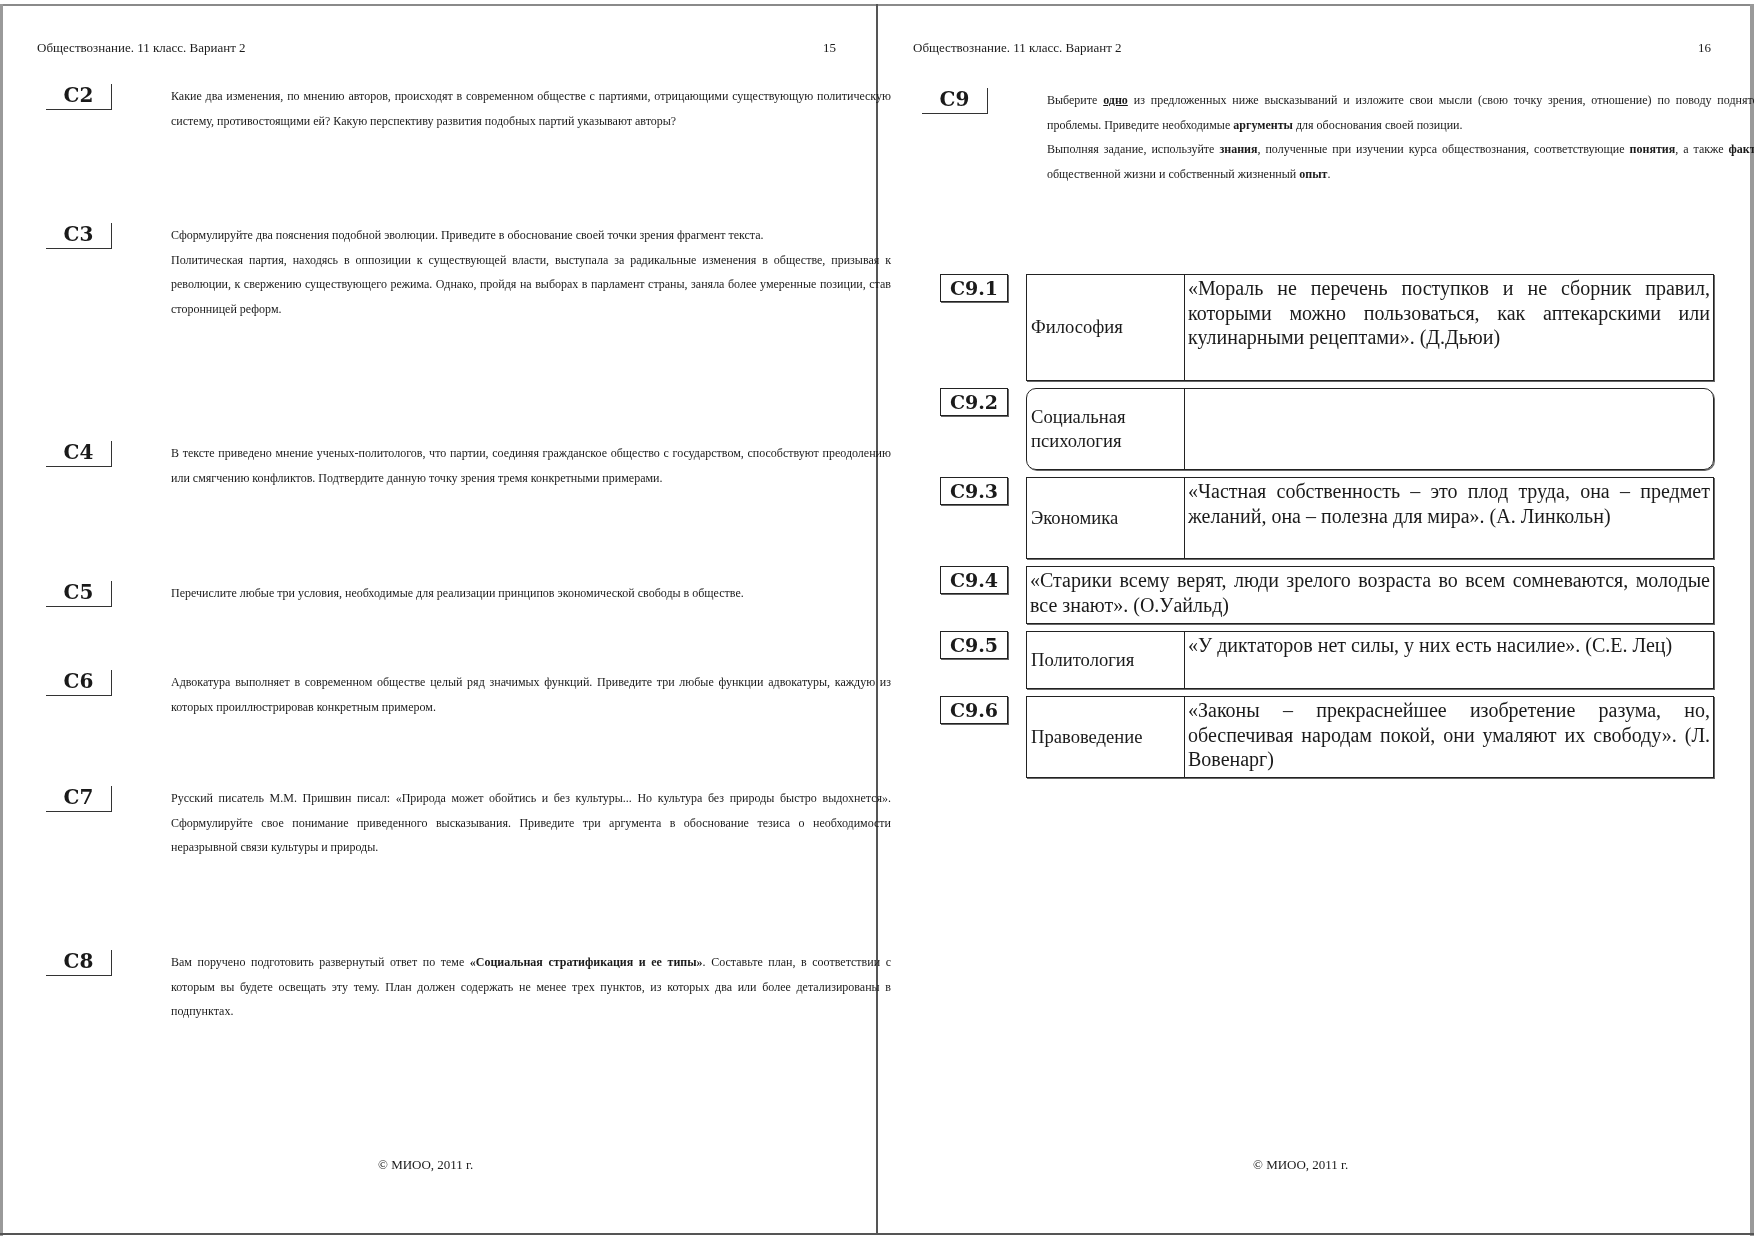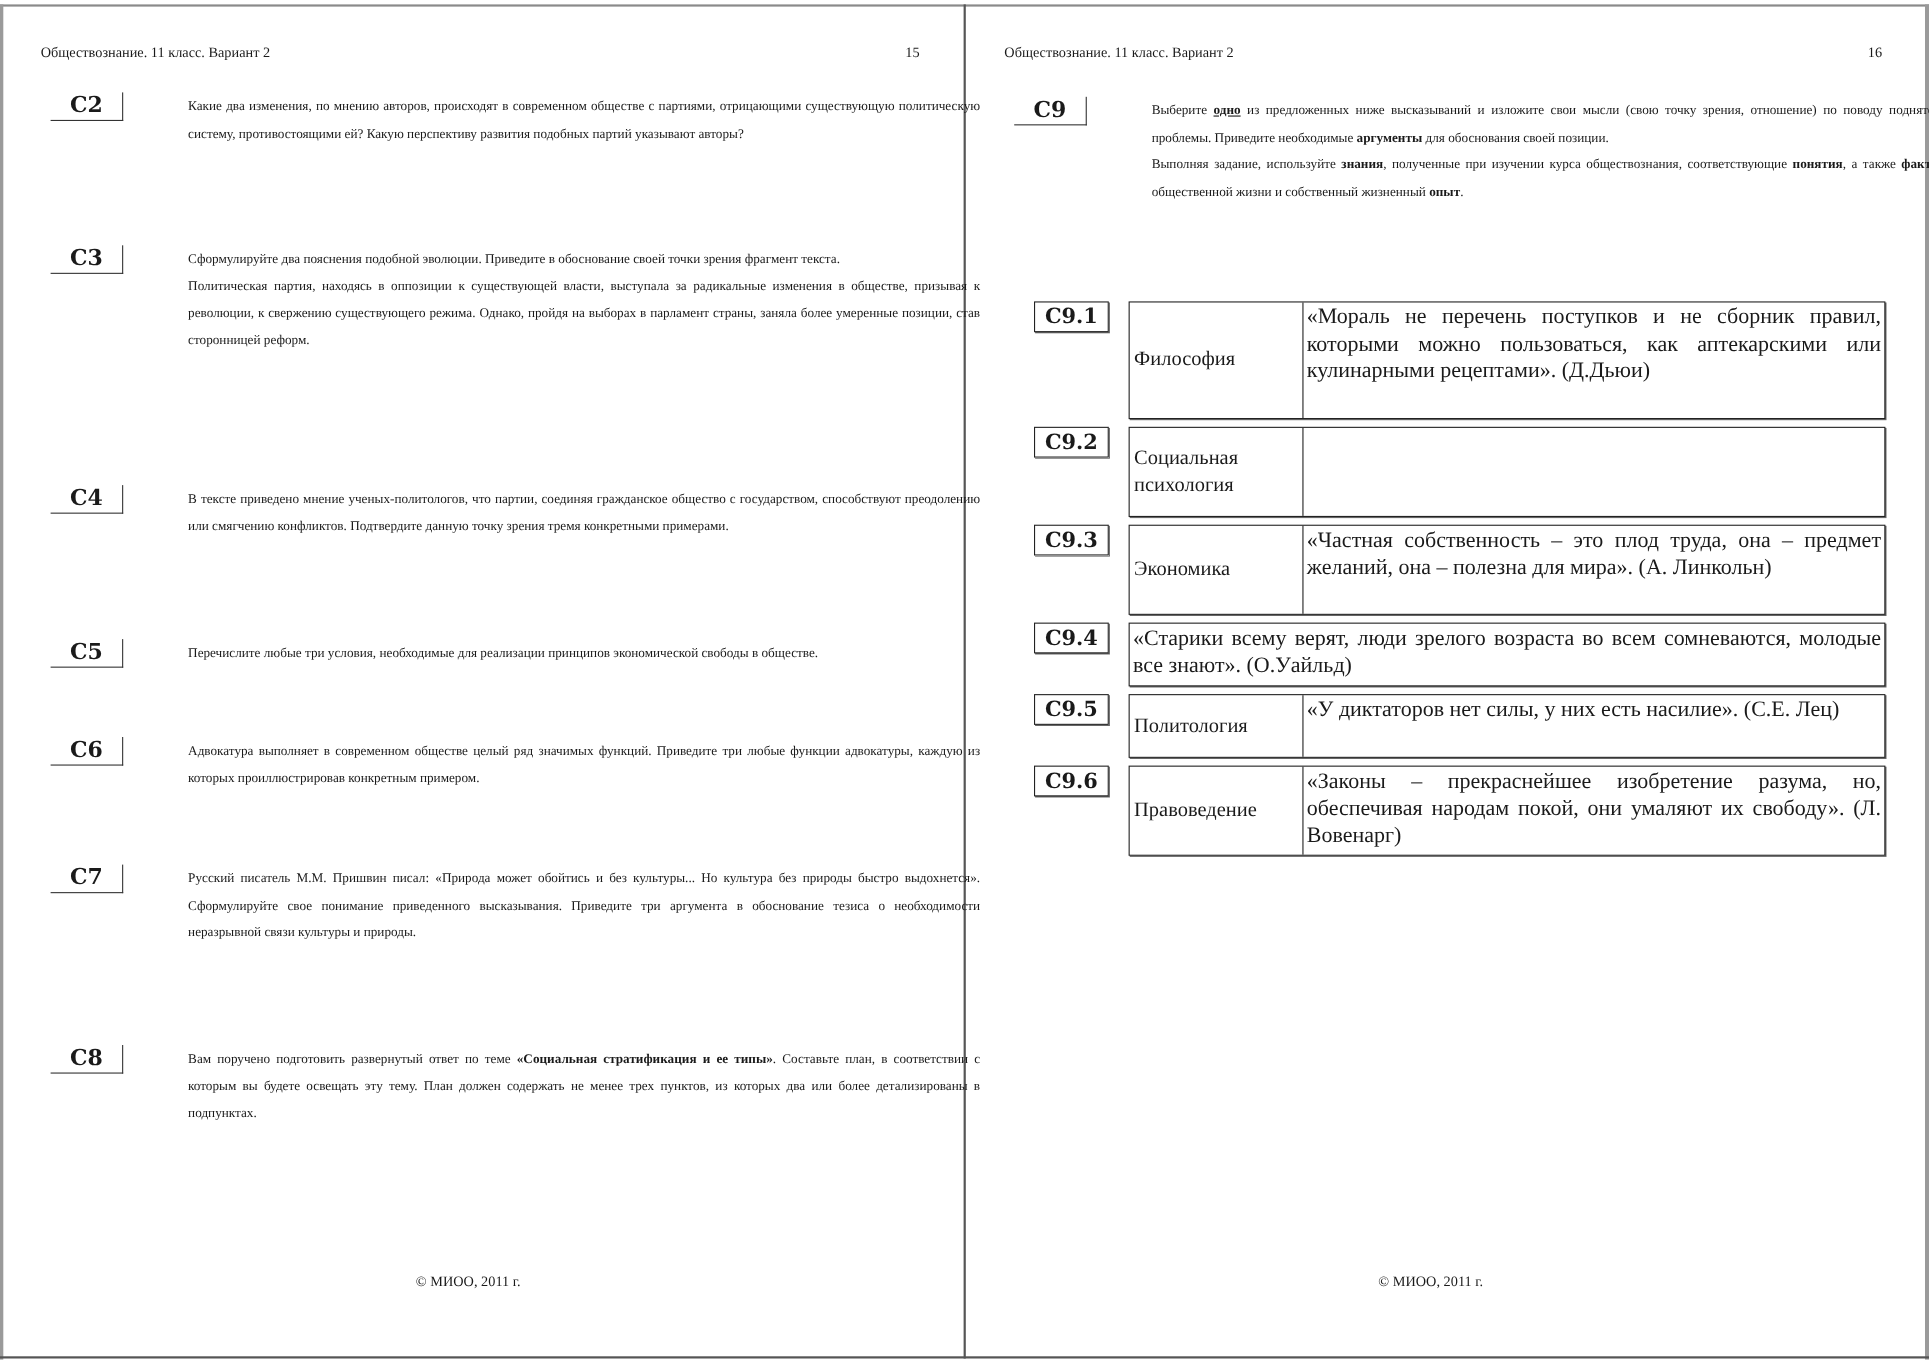--- a/index.html
+++ b/index.html
@@ -134,21 +134,21 @@
     <div class="opt" style="top:274px;">
       <div class="opt-label">C9.1</div>
       <div class="opt-table" style="height:107px;">
         <div class="opt-subject">Философия</div>
         <div class="opt-quote">«Мораль не перечень поступков и не сборник правил, которыми можно пользоваться, как аптекарскими или кулинарными рецептами». (Д.Дьюи)</div>
       </div>
     </div>
 
     <div class="opt" style="top:388px;">
       <div class="opt-label">C9.2</div>
-      <div class="opt-table" style="height:82px;">
+      <div class="opt-table" style="height:82px;border-radius:10px;">
         <div class="opt-subject">Социальная психология</div>
       </div>
     </div>
 
     <div class="opt" style="top:477px;">
       <div class="opt-label">C9.3</div>
       <div class="opt-table" style="height:82px;">
         <div class="opt-subject">Экономика</div>
         <div class="opt-quote">«Частная собственность – это плод труда, она – предмет желаний, она – полезна для мира». (А. Линкольн)</div>
       </div>

